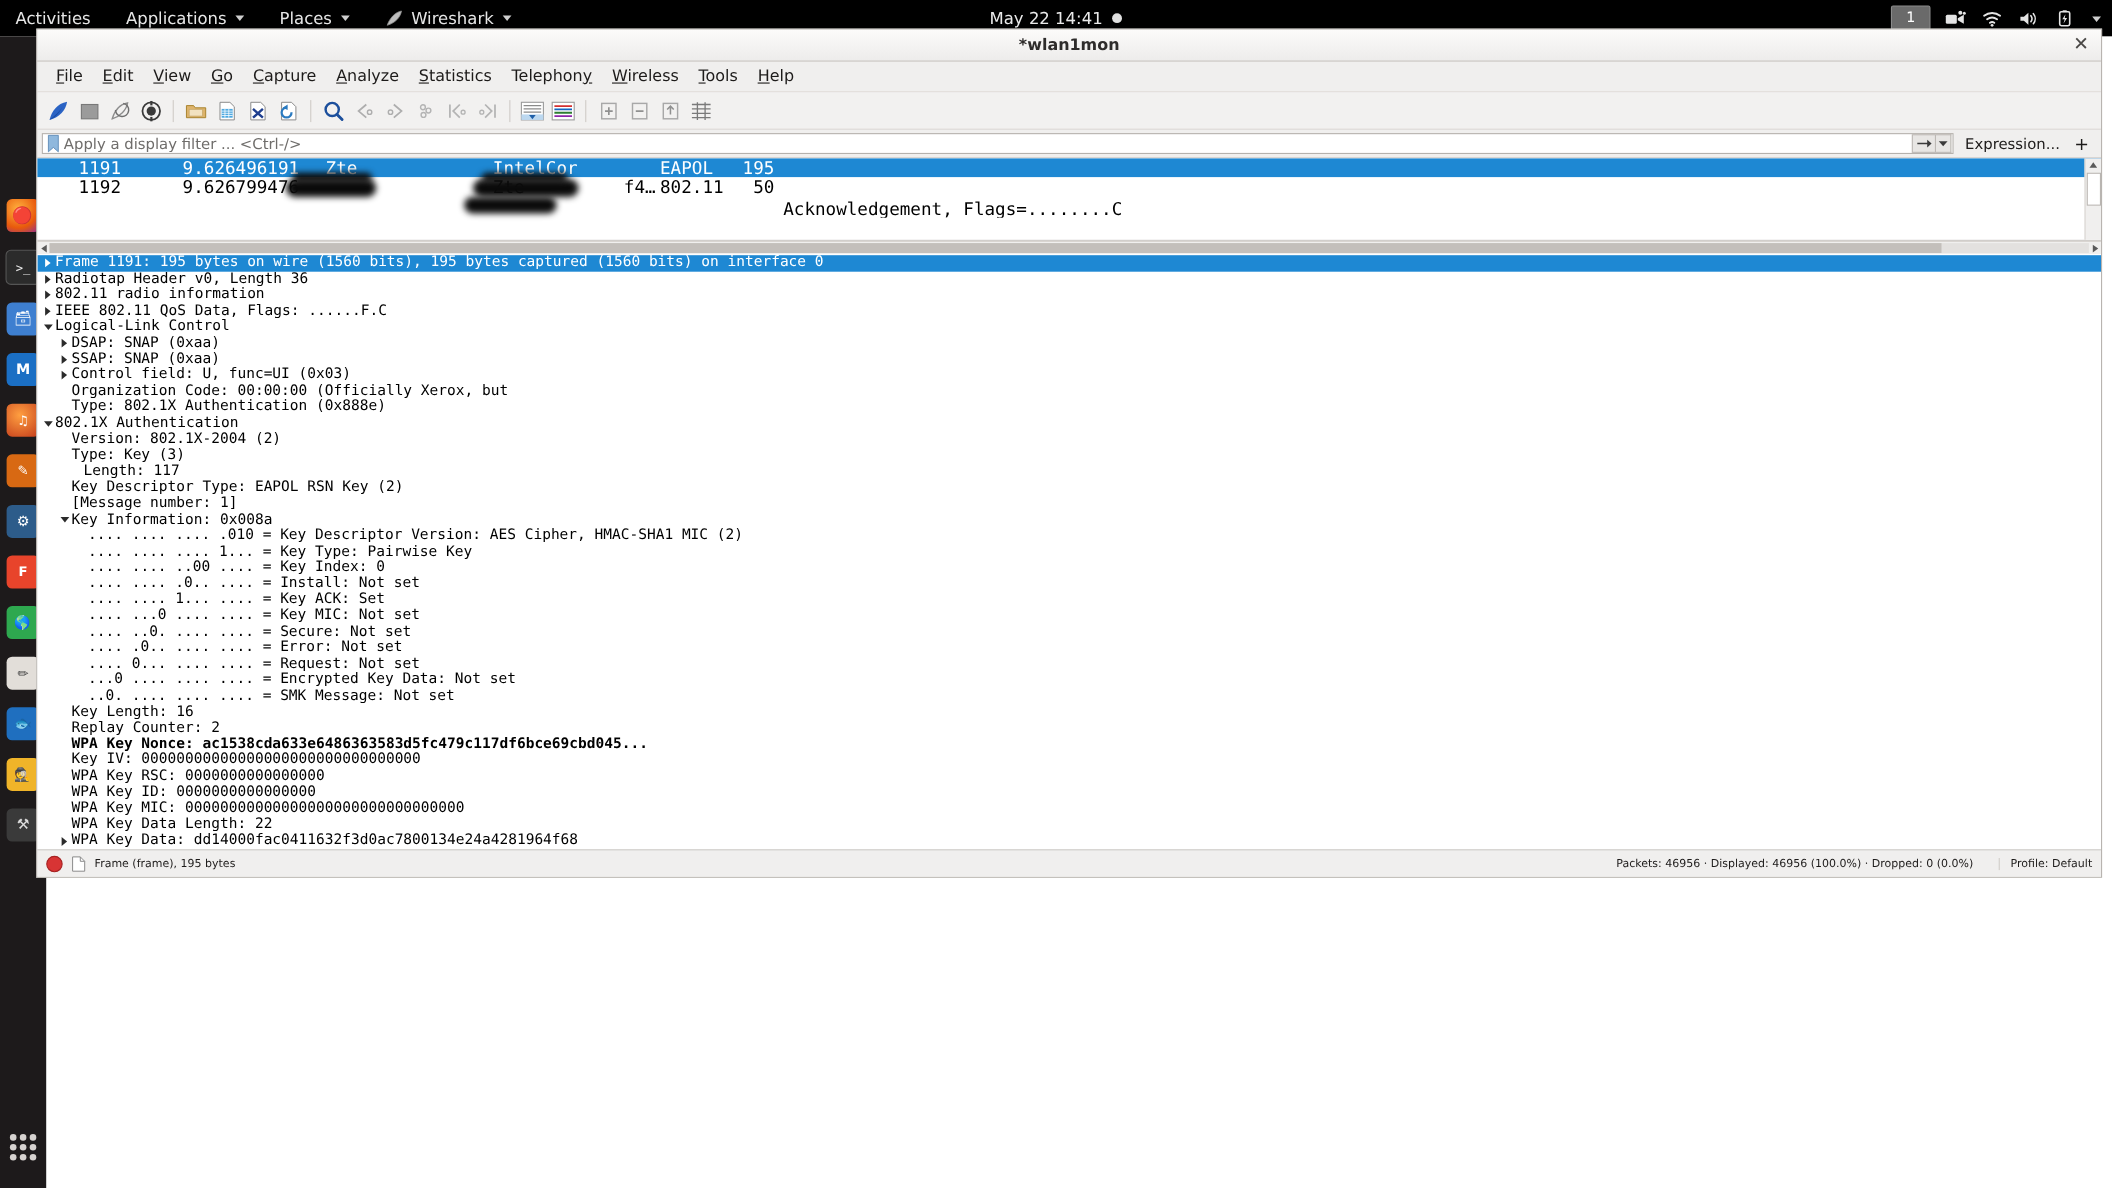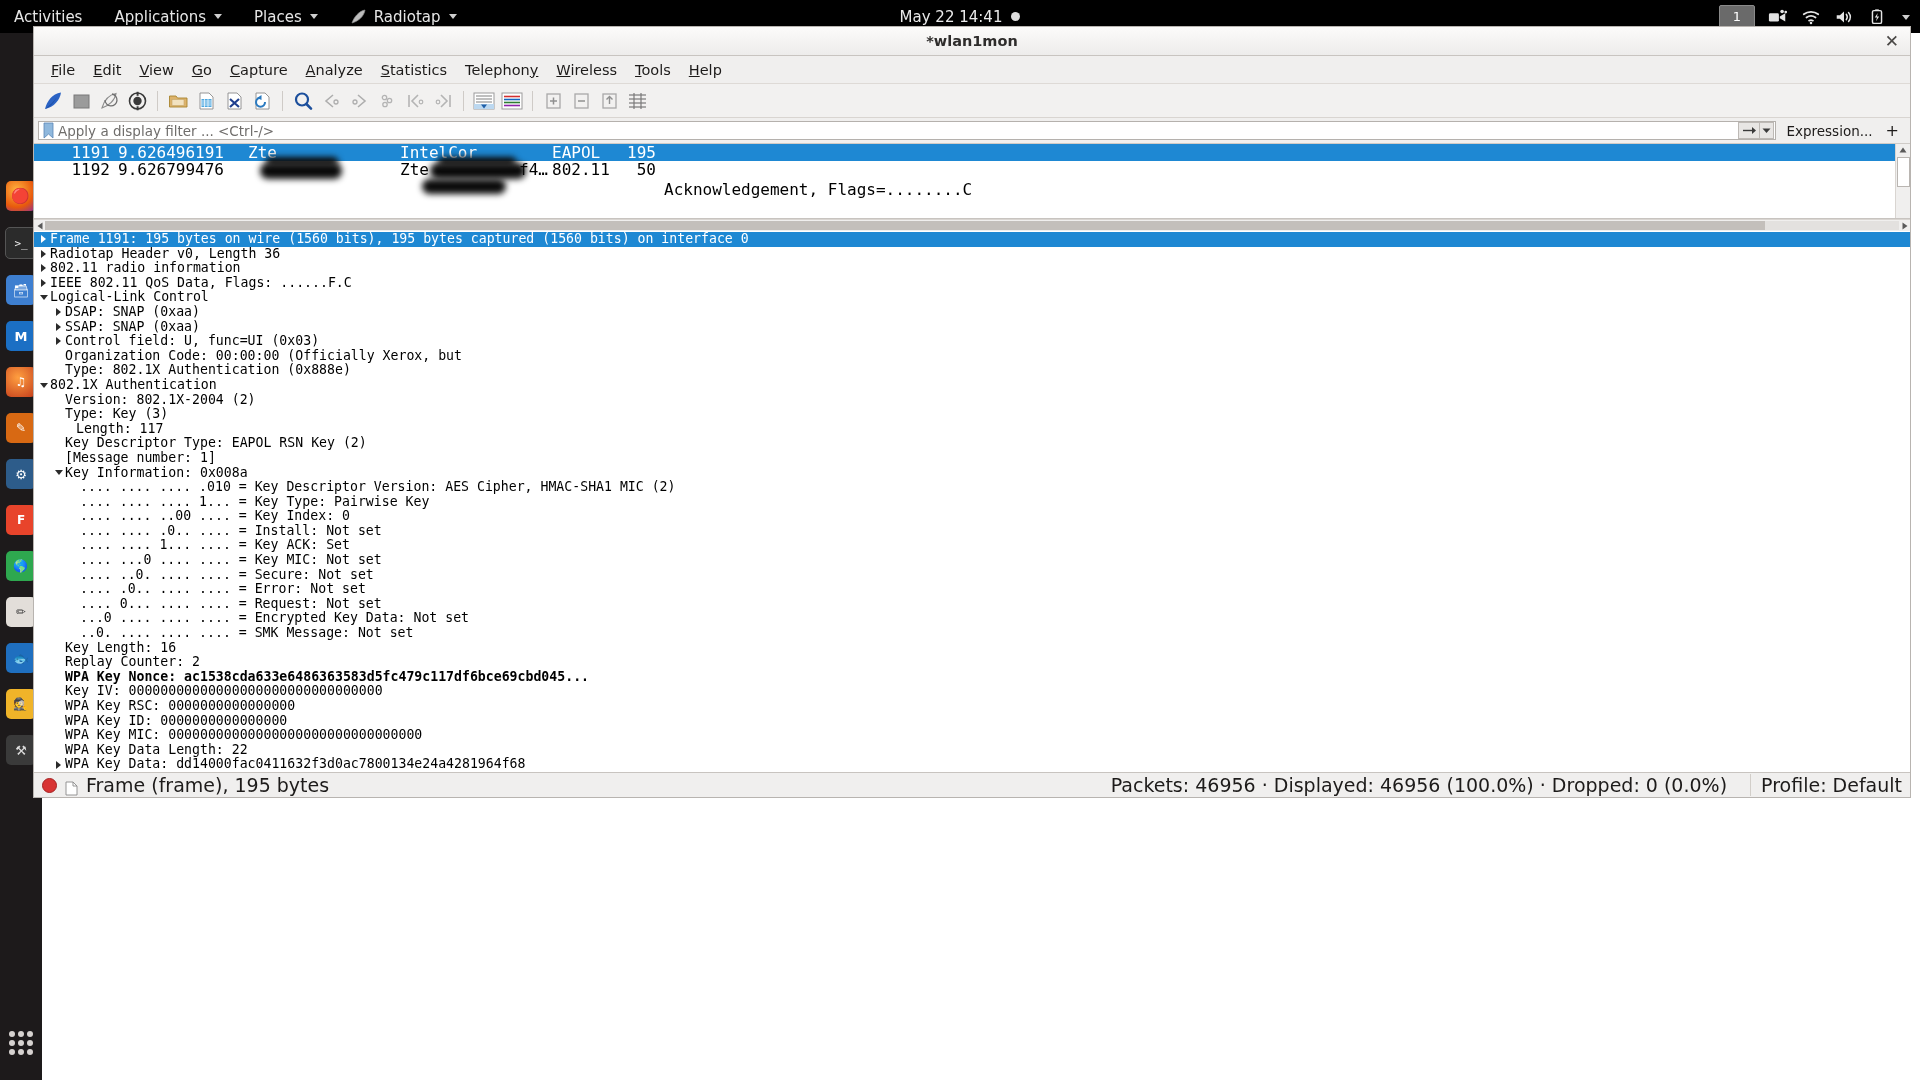--- a/index.html
+++ b/index.html
@@ -151,21 +151,21 @@
   .pl-row{
     display:flex;height:17px;align-items:center;
     font-family:"DejaVu Sans Mono","Liberation Mono",monospace;
     font-size:16px;color:#000;white-space:nowrap;position:relative;
   }
   .pl-row.sel{background:#1e88d3;color:#ffffff;}
   .pl-row .f{
     box-sizing:border-box;overflow:hidden;height:17px;display:flex;align-items:center;
   }
   .f-no{width:80px;justify-content:flex-end;padding-right:4px;}
-  .f-time{width:130px;padding-left:4px;}
+  .f-time{width:130px;padding-left:4px;margin-left:48px;}
   .f-src{width:152px;padding-left:4px;}
   .f-dst{width:152px;padding-left:4px;}
   .f-proto{width:62px;padding-left:4px;}
   .f-len{width:50px;justify-content:flex-end;padding-right:4px;}
   .f-info{flex:1;padding-left:4px;margin-top:40px;}
   .redact{
     position:absolute;background:#0b0b0b;border-radius:11px;
     filter:blur(3px);
   }
 
@@ -208,21 +208,21 @@
   .tri-d{
     width:0;height:0;border-left:4px solid transparent;border-right:4px solid transparent;
     border-top:5px solid #2b2b2b;
   }
   .tri-r.w{border-left-color:#ffffff;}
   .d-txt{padding-left:1px;}
 
   
   .statusbar{
     height:24px;background:#f0efee;border-top:1px solid #c8c4c0;
-    display:flex;align-items:center;font-size:19px;color:#1d1b1a;flex:0 0 auto;
+    display:flex;align-items:center;font-size:10px;color:#1d1b1a;flex:0 0 auto;
     padding:0 8px;gap:9px;
   }
   .sb-bullet{
     width:13px;height:13px;border-radius:50%;background:#d83434;border:1px solid #a62222;flex:0 0 auto;
   }
   .sb-doc{width:15px;height:15px;flex:0 0 auto;}
   .sb-left{display:flex;align-items:center;gap:7px;}
   .sb-mid{flex:1;text-align:right;padding-right:14px;}
   .sb-right{padding-left:10px;border-left:1px solid #d2cec9;}
 </style>
@@ -241,21 +241,21 @@
         <span class="caret"></span>
       </div>
       <div class="gb-item">
         <span>Places</span>
         <span class="caret"></span>
       </div>
       <div class="gb-item">
         <svg width="17" height="15" viewBox="0 0 17 15">
           <path d="M2 14 C4 8 9 2 15 1 C14 7 9 12 2 14 Z" fill="#bdbdbd" stroke="#8d8d8d" stroke-width="0.7"></path>
         </svg>
-        <span>Radiotap</span>
+        <span>Wireshark</span>
         <span class="caret"></span>
       </div>
     </div>
 
     <div class="gnome-center">
       <span>May 22 14:41</span>
       <span class="rec-dot"></span>
     </div>
 
     <div class="gnome-right">

